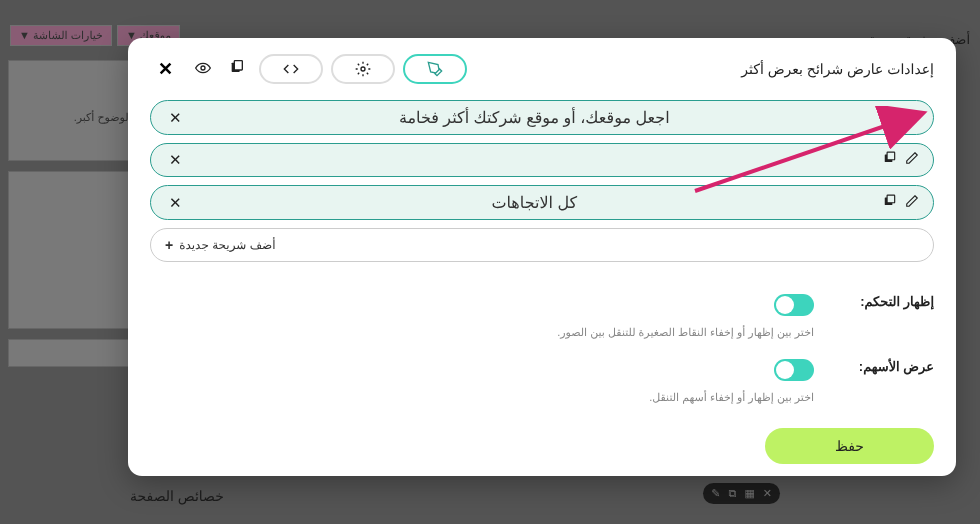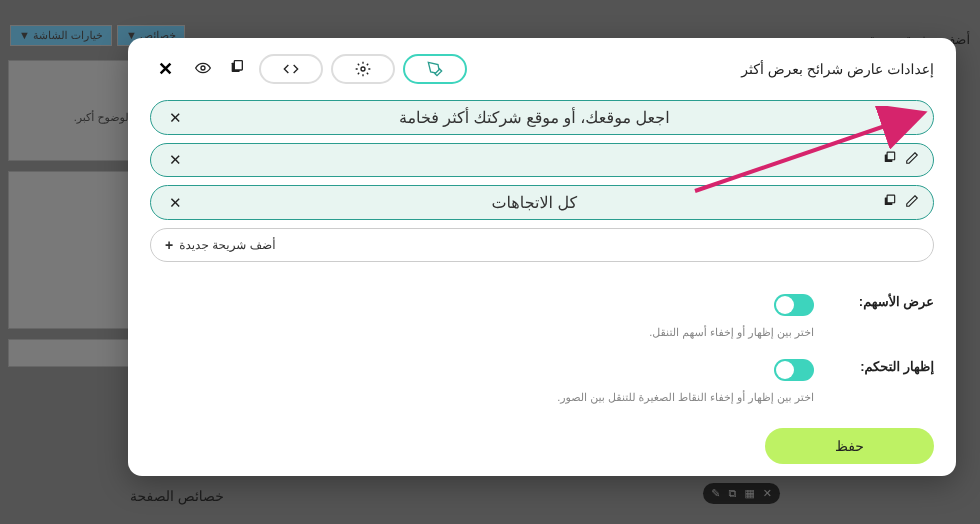--- a/index.html
+++ b/index.html
@@ -2,21 +2,21 @@
 <html dir="rtl" lang="ar"><head>
 <meta charset="utf-8">
 <style>
 * { box-sizing: border-box; margin: 0; padding: 0; }
 body { font-family: Arial, sans-serif; background: #f0f0f0; width: 980px; height: 524px; overflow: hidden; position: relative; }
 
 
 .bg-layer { position: absolute; inset: 0; background: #999; }
 .bg-top { position: absolute; top: 8px; right: 10px; color: #333; font-size: 13px; margin-top: 24px; }
 .bg-toolbar { position: absolute; top: 25px; left: 10px; display: flex; gap: 5px; }
-.bg-btn { background: #7dd3fc; border: 1px solid #ccc; padding: 3px 8px; font-size: 11px; color: #555; }
+.bg-btn { background: #f9a8d4; border: 1px solid #ccc; padding: 3px 8px; font-size: 11px; color: #555; }
 .bg-side { position: absolute; left: 8px; top: 60px; width: 220px; }
 .bg-card { background: #ddd; border: 1px solid #bbb; margin-bottom: 10px; padding: 6px; }
 .bg-card-head { display: flex; gap: 6px; justify-content: flex-start; }
 .bg-caret { width: 14px; height: 14px; background: #333; font-size: 9px; color: #fff; display: inline-flex; align-items: center; justify-content: center; }
 .bg-text { color: #555; font-size: 11px; padding: 30px 10px; text-align: center; }
 .bg-preview { border: 1px solid #4aa; color: #4aa; padding: 4px 10px; font-size: 11px; display: inline-block; margin: 6px; }
 .bg-publish { background: #1a73c7; color: #fff; padding: 5px 12px; font-size: 11px; display: inline-block; margin: 6px; }
 .bg-bottom-tools { position: absolute; bottom: 20px; right: 200px; background: #333; border-radius: 14px; padding: 4px 8px; display: flex; gap: 8px; }
 .bg-bottom-tools span { color: #ccc; font-size: 11px; }
 .bg-prop { position: absolute; bottom: 20px; left: 130px; font-size: 14px; color: #333; }
@@ -65,21 +65,21 @@
 
 
 .ic { display: inline-block; width: 14px; height: 14px; }
 </style>
 </head>
 <body>
 
 <div class="bg-layer">
   <div class="bg-top">أضف صفحة جديدة</div>
   <div class="bg-toolbar">
-    <span class="bg-btn">خصائص ▼</span>
+    <span class="bg-btn">موقعك ▼</span>
     <span class="bg-btn">خيارات الشاشة ▼</span>
   </div>
   <div class="bg-side">
     <div class="bg-card">
       <div class="bg-card-head">
           <span class="bg-caret">▲</span>
           <span class="bg-caret">∨</span>
           <span class="bg-caret">∧</span>
         </div>
       <div class="bg-text">رئيسية لوضوح أكبر.</div>
@@ -188,31 +188,31 @@
     </div>
     <div class="add-slide">
       <span>أضف شريحة جديدة</span>
       <span class="plus">+</span>
     </div>
   </div>
 
 
   <div class="options">
     <div class="opt-row">
+      <div class="opt-label">إظهار التحكم:</div>
+      <div class="opt-body">
+        <span class="toggle"></span>
+        <div class="opt-desc">اختر بين إظهار أو إخفاء النقاط الصغيرة للتنقل بين الصور.</div>
+      </div>
+    </div>
+    <div class="opt-row">
       <div class="opt-label">عرض الأسهم:</div>
       <div class="opt-body">
         <span class="toggle"></span>
         <div class="opt-desc">اختر بين إظهار أو إخفاء أسهم التنقل.</div>
-      </div>
-    </div>
-    <div class="opt-row">
-      <div class="opt-label">إظهار التحكم:</div>
-      <div class="opt-body">
-        <span class="toggle"></span>
-        <div class="opt-desc">اختر بين إظهار أو إخفاء النقاط الصغيرة للتنقل بين الصور.</div>
       </div>
     </div>
   </div>
 
   <div class="save-bar">
     <button class="save-btn">حفظ</button>
   </div>
 </div>
 
 <svg class="arrow-svg" viewBox="0 0 245 90">

